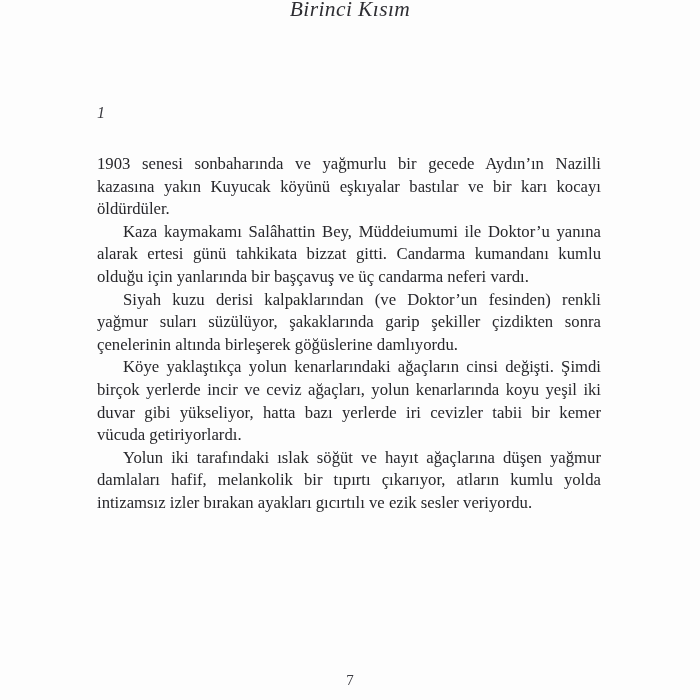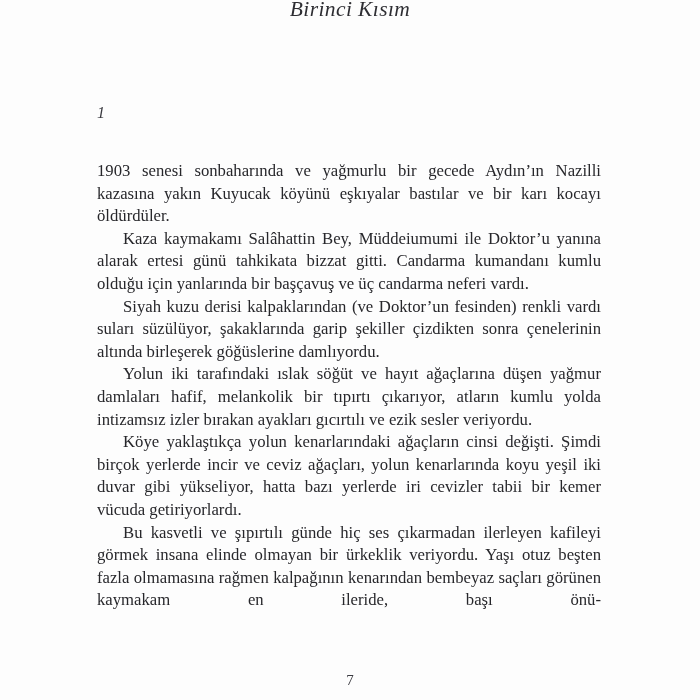--- a/index.html
+++ b/index.html
@@ -43,21 +43,21 @@
     top: 104px;
     left: 97px;
     font-style: italic;
     font-size: 16px;
     color: #3a3a40;
   }
 
   
   .body-text {
     position: absolute;
-    top: 160px;
+    top: 153px;
     left: 97px;
     width: 504px;
     font-size: 16.7px;
     line-height: 22.6px;
     text-align: justify;
     text-justify: inter-word;
     color: #27272b;
     -webkit-hyphens: none;
     hyphens: none;
   }
@@ -89,21 +89,20 @@
 
 <div class="page">
 
   <div class="part-title">Birinci Kısım</div>
 
   <div class="chapter-number">1</div>
 
   <div class="body-text">
     <p class="">1903 senesi sonbaharında ve yağmurlu bir gecede Aydın’ın Nazilli kazasına yakın Kuyucak köyünü eşkıyalar bastılar ve bir karı kocayı öldürdüler.</p>
     <p class="indent">Kaza kaymakamı Salâhattin Bey, Müddeiumumi ile Doktor’u yanına alarak ertesi günü tahkikata bizzat gitti. Candarma kumandanı kumlu olduğu için yanlarında bir başçavuş ve üç candarma neferi vardı.</p>
-    <p class="indent">Siyah kuzu derisi kalpaklarından (ve Doktor’un fesinden) renkli vardı suları süzülüyor, şakaklarında garip şekiller çizdikten sonra çenelerinin altında birleşerek göğüslerine damlıyordu.</p>
+    <p class="indent">Siyah kuzu derisi kalpaklarından (ve Doktor’un fesinden) renkli yağmur suları süzülüyor, şakaklarında garip şekiller çizdikten sonra çenelerinin altında birleşerek göğüslerine damlıyordu.</p>
+    <p class="indent">Köye yaklaştıkça yolun kenarlarındaki ağaçların cinsi değişti. Şimdi birçok yerlerde incir ve ceviz ağaçları, yolun kenarlarında koyu yeşil iki duvar gibi yükseliyor, hatta bazı yerlerde iri cevizler tabii bir kemer vücuda getiriyorlardı.</p>
     <p class="indent">Yolun iki tarafındaki ıslak söğüt ve hayıt ağaçlarına düşen yağmur damlaları hafif, melankolik bir tıpırtı çıkarıyor, atların kumlu yolda intizamsız izler bırakan ayakları gıcırtılı ve ezik sesler veriyordu.</p>
-    <p class="indent">Köye yaklaştıkça yolun kenarlarındaki ağaçların cinsi değişti. Şimdi birçok yerlerde incir ve ceviz ağaçları, yolun kenarlarında koyu yeşil iki duvar gibi yükseliyor, hatta bazı yerlerde iri cevizler tabii bir kemer vücuda getiriyorlardı.</p>
-    <p class="indent force-justify-last">Bu kasvetli ve şıpırtılı günde hiç ses çıkarmadan ilerleyen kafileyi görmek insana elinde olmayan bir ürkeklik veriyordu. Yaşı otuz beşten fazla olmamasına rağmen kalpağının kenarından bembeyaz saçları görünen kaymakam en ileride, başı önü-</p>
   </div>
 
   <div class="folio">7</div>
 
 </div>
 
 </body></html>

